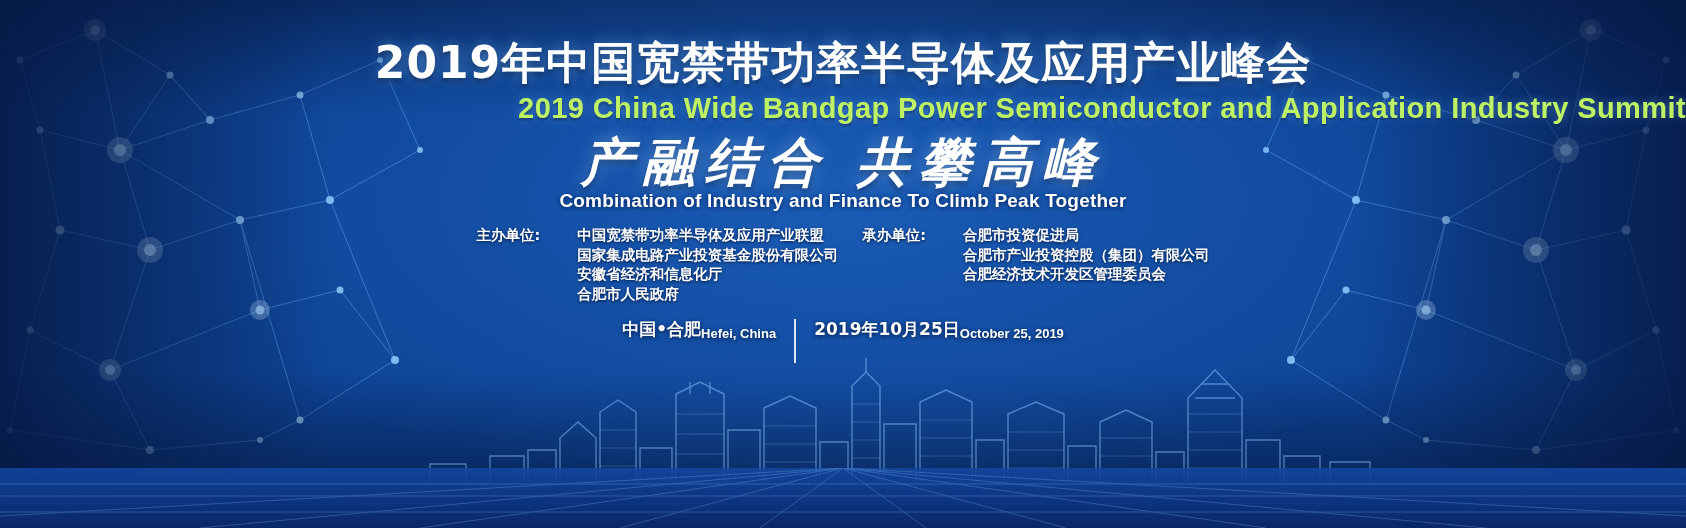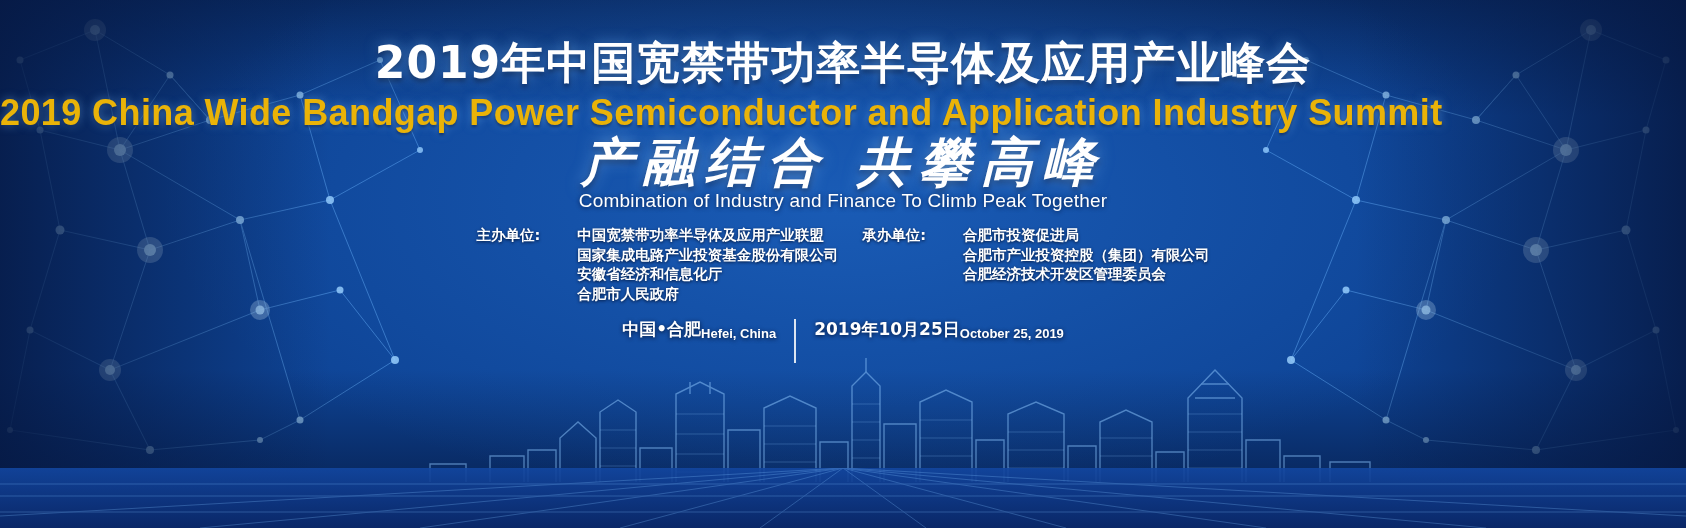--- a/index.html
+++ b/index.html
@@ -32,36 +32,36 @@
   .content{position:absolute;inset:0;}
 
   .title-cn{
     position:absolute;top:34px;left:0;width:100%;text-align:center;
     font-size:44px;font-weight:bold;letter-spacing:1px;color:#ffffff;
     font-family:"DejaVu Sans","Liberation Sans",sans-serif;
     text-shadow:0 0 14px rgba(120,190,255,.55),0 3px 5px rgba(0,20,60,.8);
     white-space:nowrap;
   }
   .title-en{
-    position:absolute;top:92px;left:0;width:100%;text-align:left;
-    font-size:36px;font-weight:bold;color:#eab308;letter-spacing:.4px;
+    position:absolute;top:92px;left:0;width:100%;text-align:right;
+    font-size:29px;font-weight:bold;color:#bef264;letter-spacing:.4px;
     text-shadow:0 0 10px rgba(120,190,255,.5),0 2px 3px rgba(0,20,60,.7);
     white-space:nowrap;
   }
   .slogan-cn{
     position:absolute;top:128px;left:0;width:100%;text-align:center;
     font-size:52px;font-weight:bold;color:#ffffff;
     font-family:"DejaVu Serif","Liberation Serif",serif;
     font-style:italic;letter-spacing:10px;
     text-shadow:0 0 16px rgba(140,200,255,.6),0 3px 6px rgba(0,20,60,.75);
     white-space:nowrap;
   }
   .slogan-en{
     position:absolute;top:190px;left:0;width:100%;text-align:center;
-    font-size:19px;font-weight:normal;color:#ffffff;letter-spacing:.2px;
+    font-size:19px;font-weight:bold;color:#ffffff;letter-spacing:.2px;
     text-shadow:0 1px 4px rgba(0,20,60,.8);white-space:nowrap;
   }
 
   .orgs{position:absolute;top:226px;left:0;width:100%;display:flex;justify-content:center;gap:24px;}
   .org-col{display:flex;align-items:flex-start;}
   .org-label{
     font-size:14.5px;color:#ffffff;font-weight:bold;white-space:nowrap;line-height:19.5px;
     font-family:"DejaVu Sans","Liberation Sans",sans-serif;
     text-shadow:0 1px 3px rgba(0,15,45,.9);
   }

